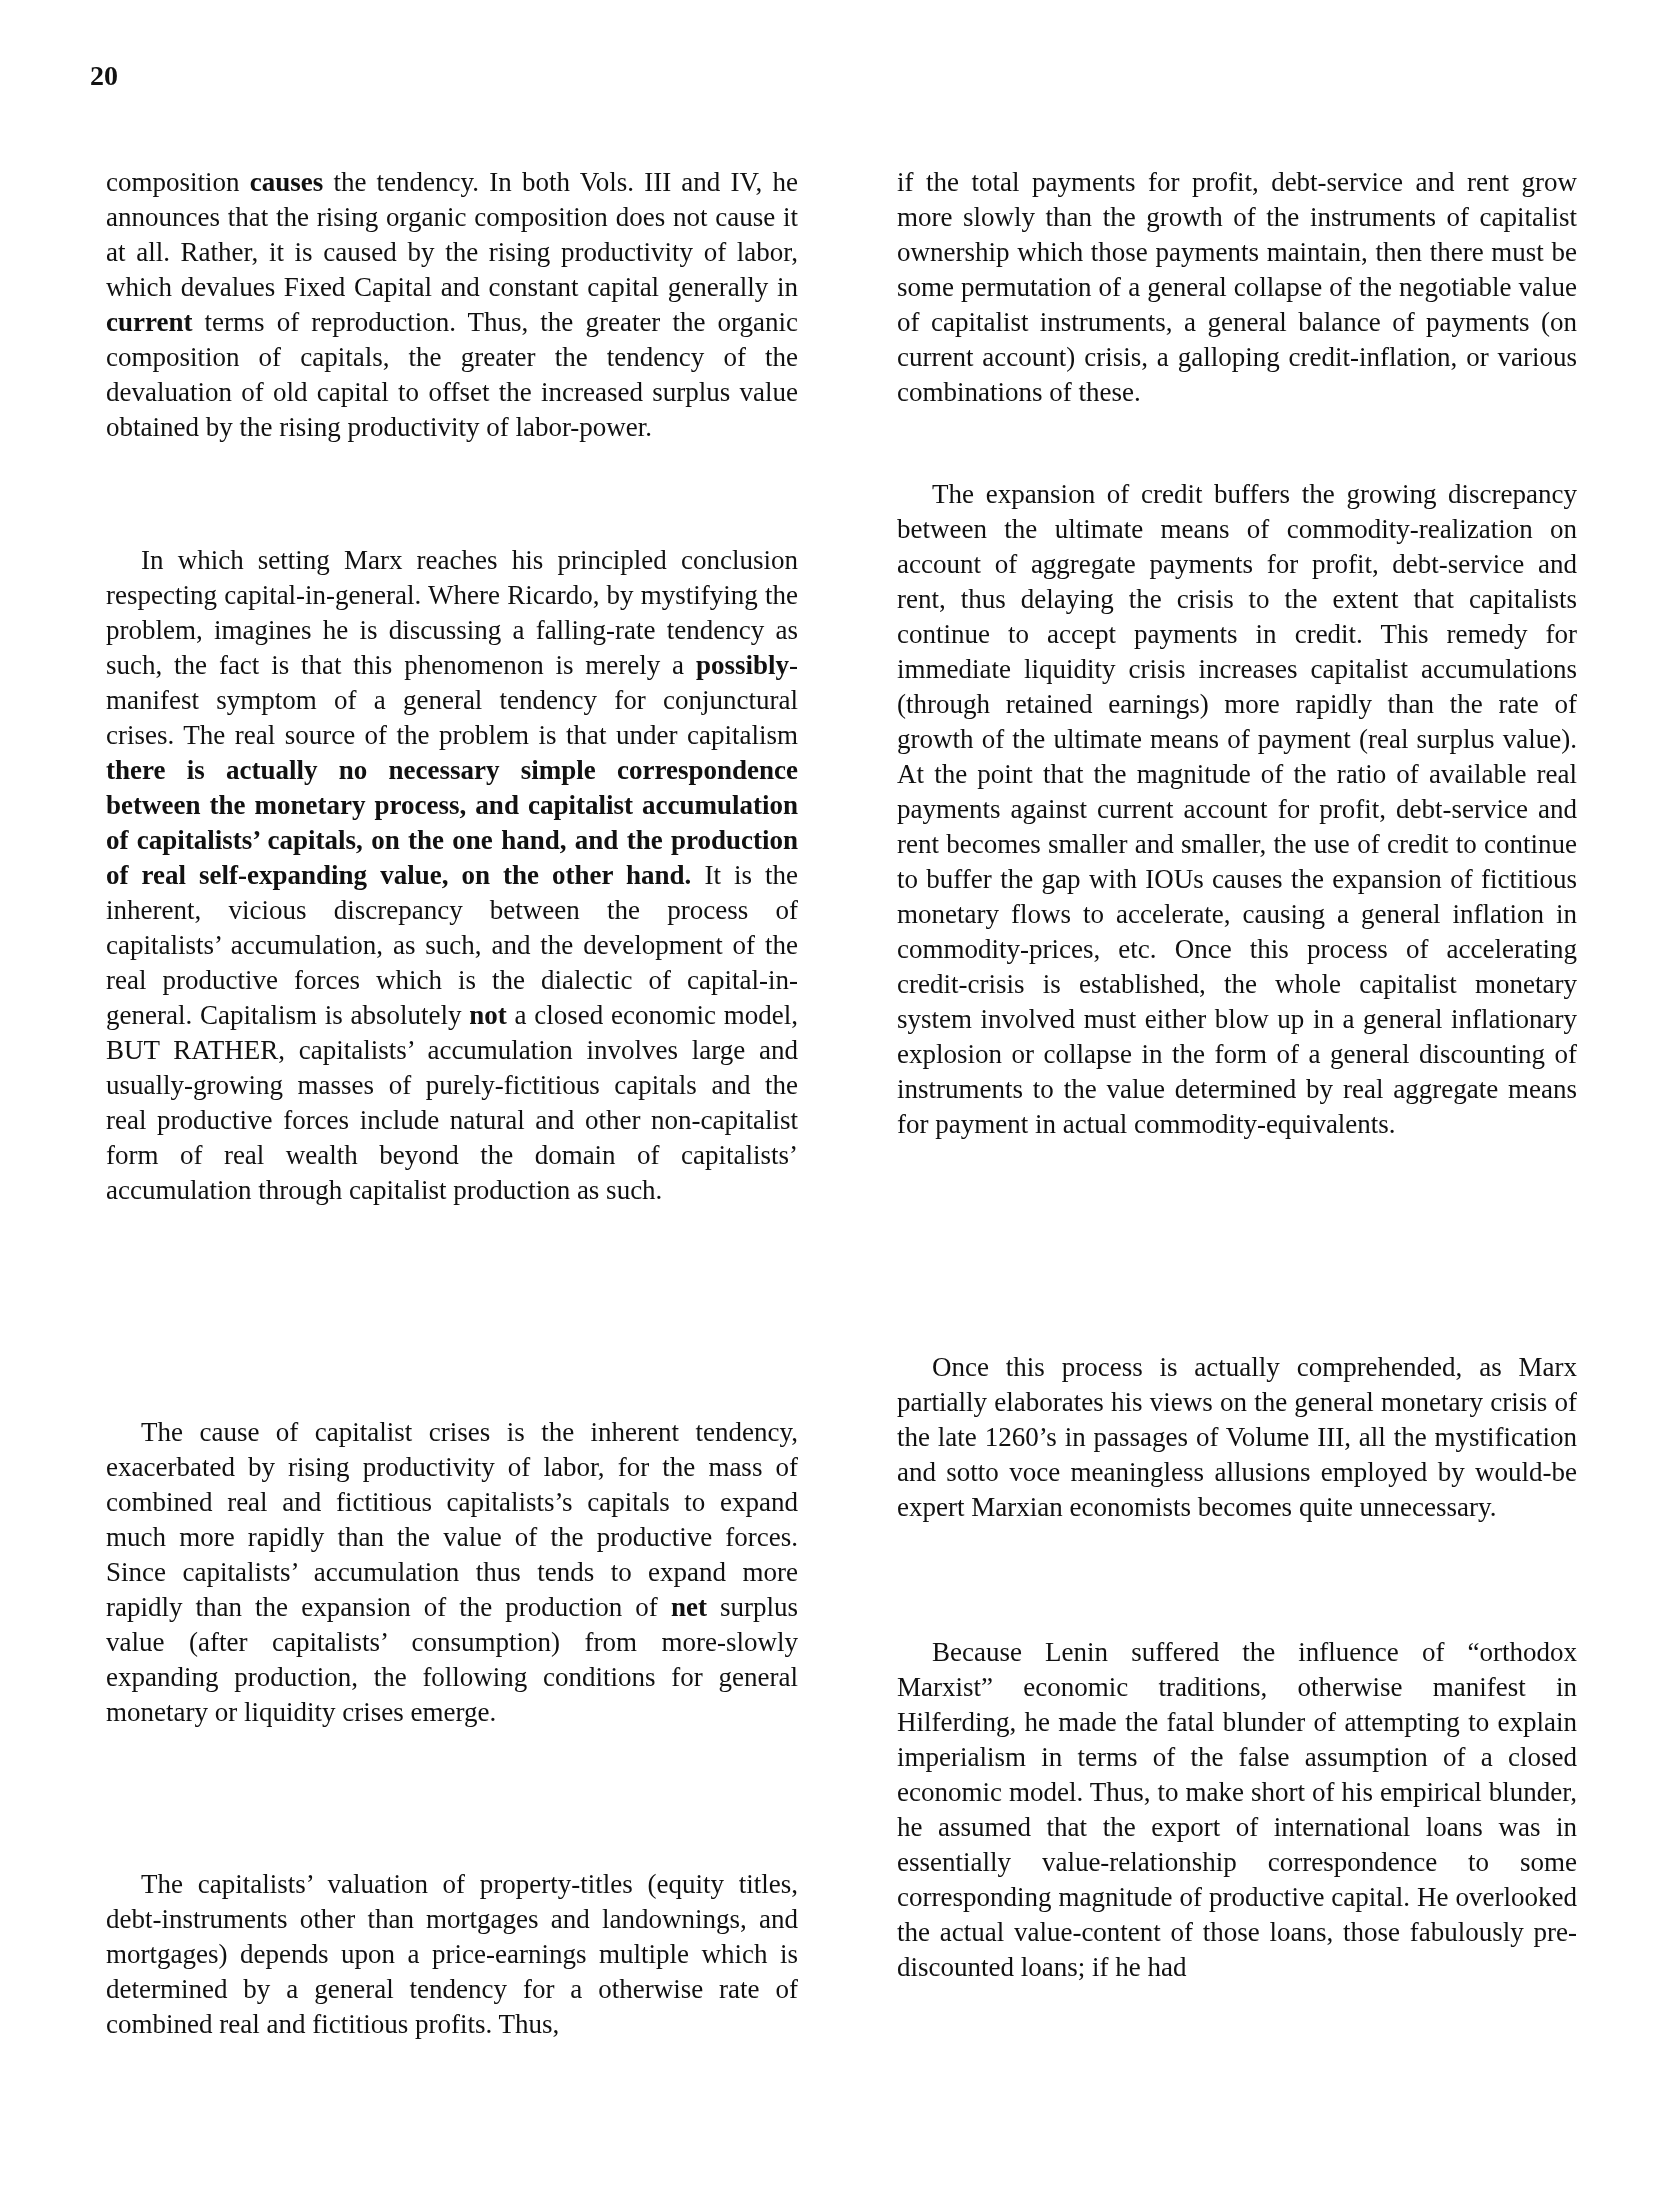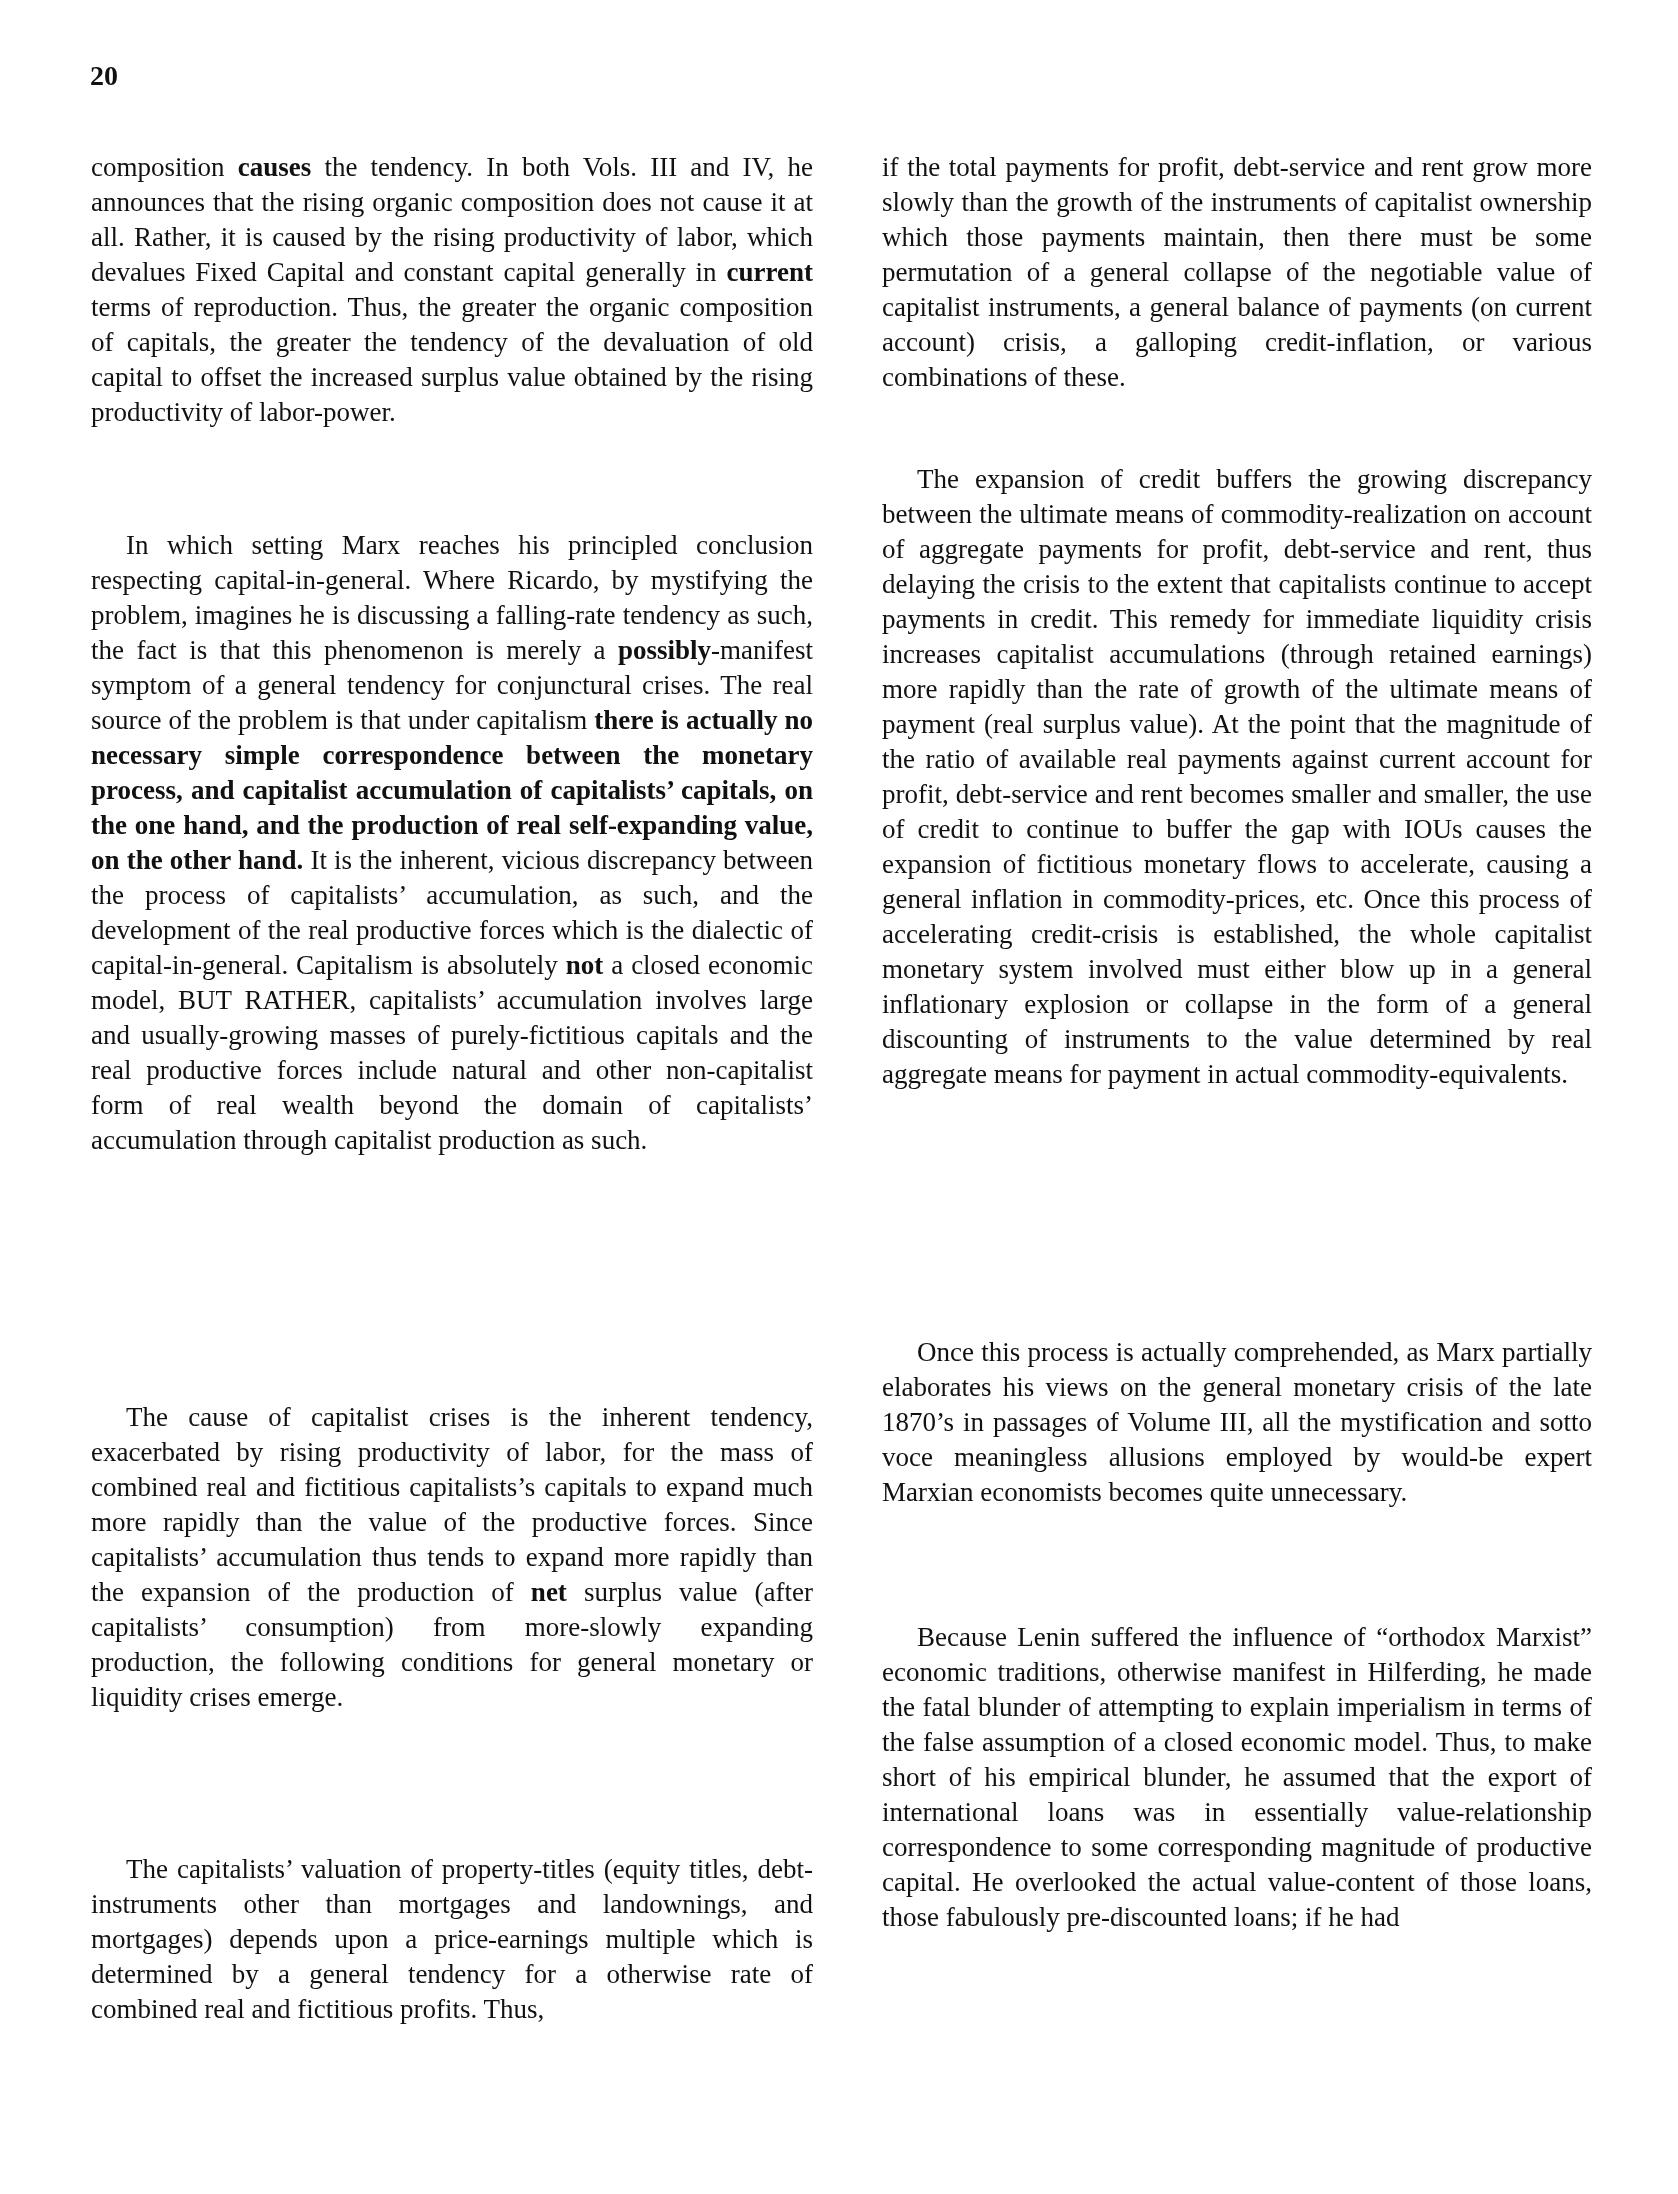--- a/index.html
+++ b/index.html
@@ -11,21 +11,21 @@
     font-weight: bold; font-size: 28px; line-height: 34px; color: #111;
   }
   .column {
     position: absolute; top: 0; width: 724px;
     font-family: "Liberation Serif", "DejaVu Serif", serif;
     font-size: 27px; line-height: 35px; color: #111;
   }
   .col-left { left: 90px; }
   .col-right { left: 881px; width: 712px; }
   .para {
-    position: absolute; left: 0; right: 0; margin: 1px;
+    position: absolute; left: 0; right: 0; margin: 16px;
     text-align: justify; text-align-last: left;
     hyphens: none;
   }
   .para.indent { text-indent: 35px; }
   .para b { font-weight: bold; }
 </style>
 </head>
 <body>
 
 <div class="page">
@@ -34,17 +34,17 @@
   <div class="column col-left">
     <p class="para" style="top:149px"><span>composition </span><b>causes</b><span> the tendency. In both Vols. III and IV, he announces that the rising organic composition does not cause it at all. Rather, it is caused by the rising productivity of labor, which devalues Fixed Capital and constant capital generally in </span><b>current</b><span> terms of reproduction. Thus, the greater the organic composition of capitals, the greater the tendency of the devaluation of old capital to offset the increased surplus value obtained by the rising productivity of labor-power.</span></p>
     <p class="para indent" style="top:527px"><span>In which setting Marx reaches his principled conclusion respecting capital-in-general. Where Ricardo, by mystifying the problem, imagines he is discussing a falling-rate tendency as such, the fact is that this phenomenon is merely a </span><b>possibly</b><span>-manifest symptom of a general tendency for conjunctural crises. The real source of the problem is that under capitalism </span><b>there is actually no necessary simple correspondence between the monetary process, and capitalist accumulation of capitalists’ capitals, on the one hand, and the production of real self-expanding value, on the other hand.</b><span> It is the inherent, vicious discrepancy between the process of capitalists’ accumulation, as such, and the development of the real productive forces which is the dialectic of capital-in-general. Capitalism is absolutely </span><b>not</b><span> a closed economic model, BUT RATHER, capitalists’ accumulation involves large and usually-growing masses of purely-fictitious capitals and the real productive forces include natural and other non-capitalist form of real wealth beyond the domain of capitalists’ accumulation through capitalist production as such.</span></p>
     <p class="para indent" style="top:1399px"><span>The cause of capitalist crises is the inherent tendency, exacerbated by rising productivity of labor, for the mass of combined real and fictitious capitalists’s capitals to expand much more rapidly than the value of the productive forces. Since capitalists’ accumulation thus tends to expand more rapidly than the expansion of the production of </span><b>net</b><span> surplus value (after capitalists’ consumption) from more-slowly expanding production, the following conditions for general monetary or liquidity crises emerge.</span></p>
     <p class="para indent" style="top:1851px"><span>The capitalists’ valuation of property-titles (equity titles, debt-instruments other than mortgages and landownings, and mortgages) depends upon a price-earnings multiple which is determined by a general tendency for a otherwise rate of combined real and fictitious profits. Thus,</span></p>
   </div>
 
   <div class="column col-right">
     <p class="para" style="top:149px"><span>if the total payments for profit, debt-service and rent grow more slowly than the growth of the instruments of capitalist ownership which those payments maintain, then there must be some permutation of a general collapse of the negotiable value of capitalist instruments, a general balance of payments (on current account) crisis, a galloping credit-inflation, or various combinations of these.</span></p>
     <p class="para indent" style="top:461px"><span>The expansion of credit buffers the growing discrepancy between the ultimate means of commodity-realization on account of aggregate payments for profit, debt-service and rent, thus delaying the crisis to the extent that capitalists continue to accept payments in credit. This remedy for immediate liquidity crisis increases capitalist accumulations (through retained earnings) more rapidly than the rate of growth of the ultimate means of payment (real surplus value). At the point that the magnitude of the ratio of available real payments against current account for profit, debt-service and rent becomes smaller and smaller, the use of credit to continue to buffer the gap with IOUs causes the expansion of fictitious monetary flows to accelerate, causing a general inflation in commodity-prices, etc. Once this process of accelerating credit-crisis is established, the whole capitalist monetary system involved must either blow up in a general inflationary explosion or collapse in the form of a general discounting of instruments to the value determined by real aggregate means for payment in actual commodity-equivalents.</span></p>
-    <p class="para indent" style="top:1334px"><span>Once this process is actually comprehended, as Marx partially elaborates his views on the general monetary crisis of the late 1870’s in passages of Volume III, all the mystification and sotto voce meaningless allusions employed by would-be expert Marxian economists becomes quite unnecessary.</span></p>
+    <p class="para indent" style="top:1334px"><span>Once this process is actually comprehended, as Marx partially elaborates his views on the general monetary crisis of the late 1260’s in passages of Volume III, all the mystification and sotto voce meaningless allusions employed by would-be expert Marxian economists becomes quite unnecessary.</span></p>
     <p class="para indent" style="top:1619px"><span>Because Lenin suffered the influence of “orthodox Marxist” economic traditions, otherwise manifest in Hilferding, he made the fatal blunder of attempting to explain imperialism in terms of the false assumption of a closed economic model. Thus, to make short of his empirical blunder, he assumed that the export of international loans was in essentially value-relationship correspondence to some corresponding magnitude of productive capital. He overlooked the actual value-content of those loans, those fabulously pre-discounted loans; if he had</span></p>
   </div>
 </div>
 
 
 </body></html>

